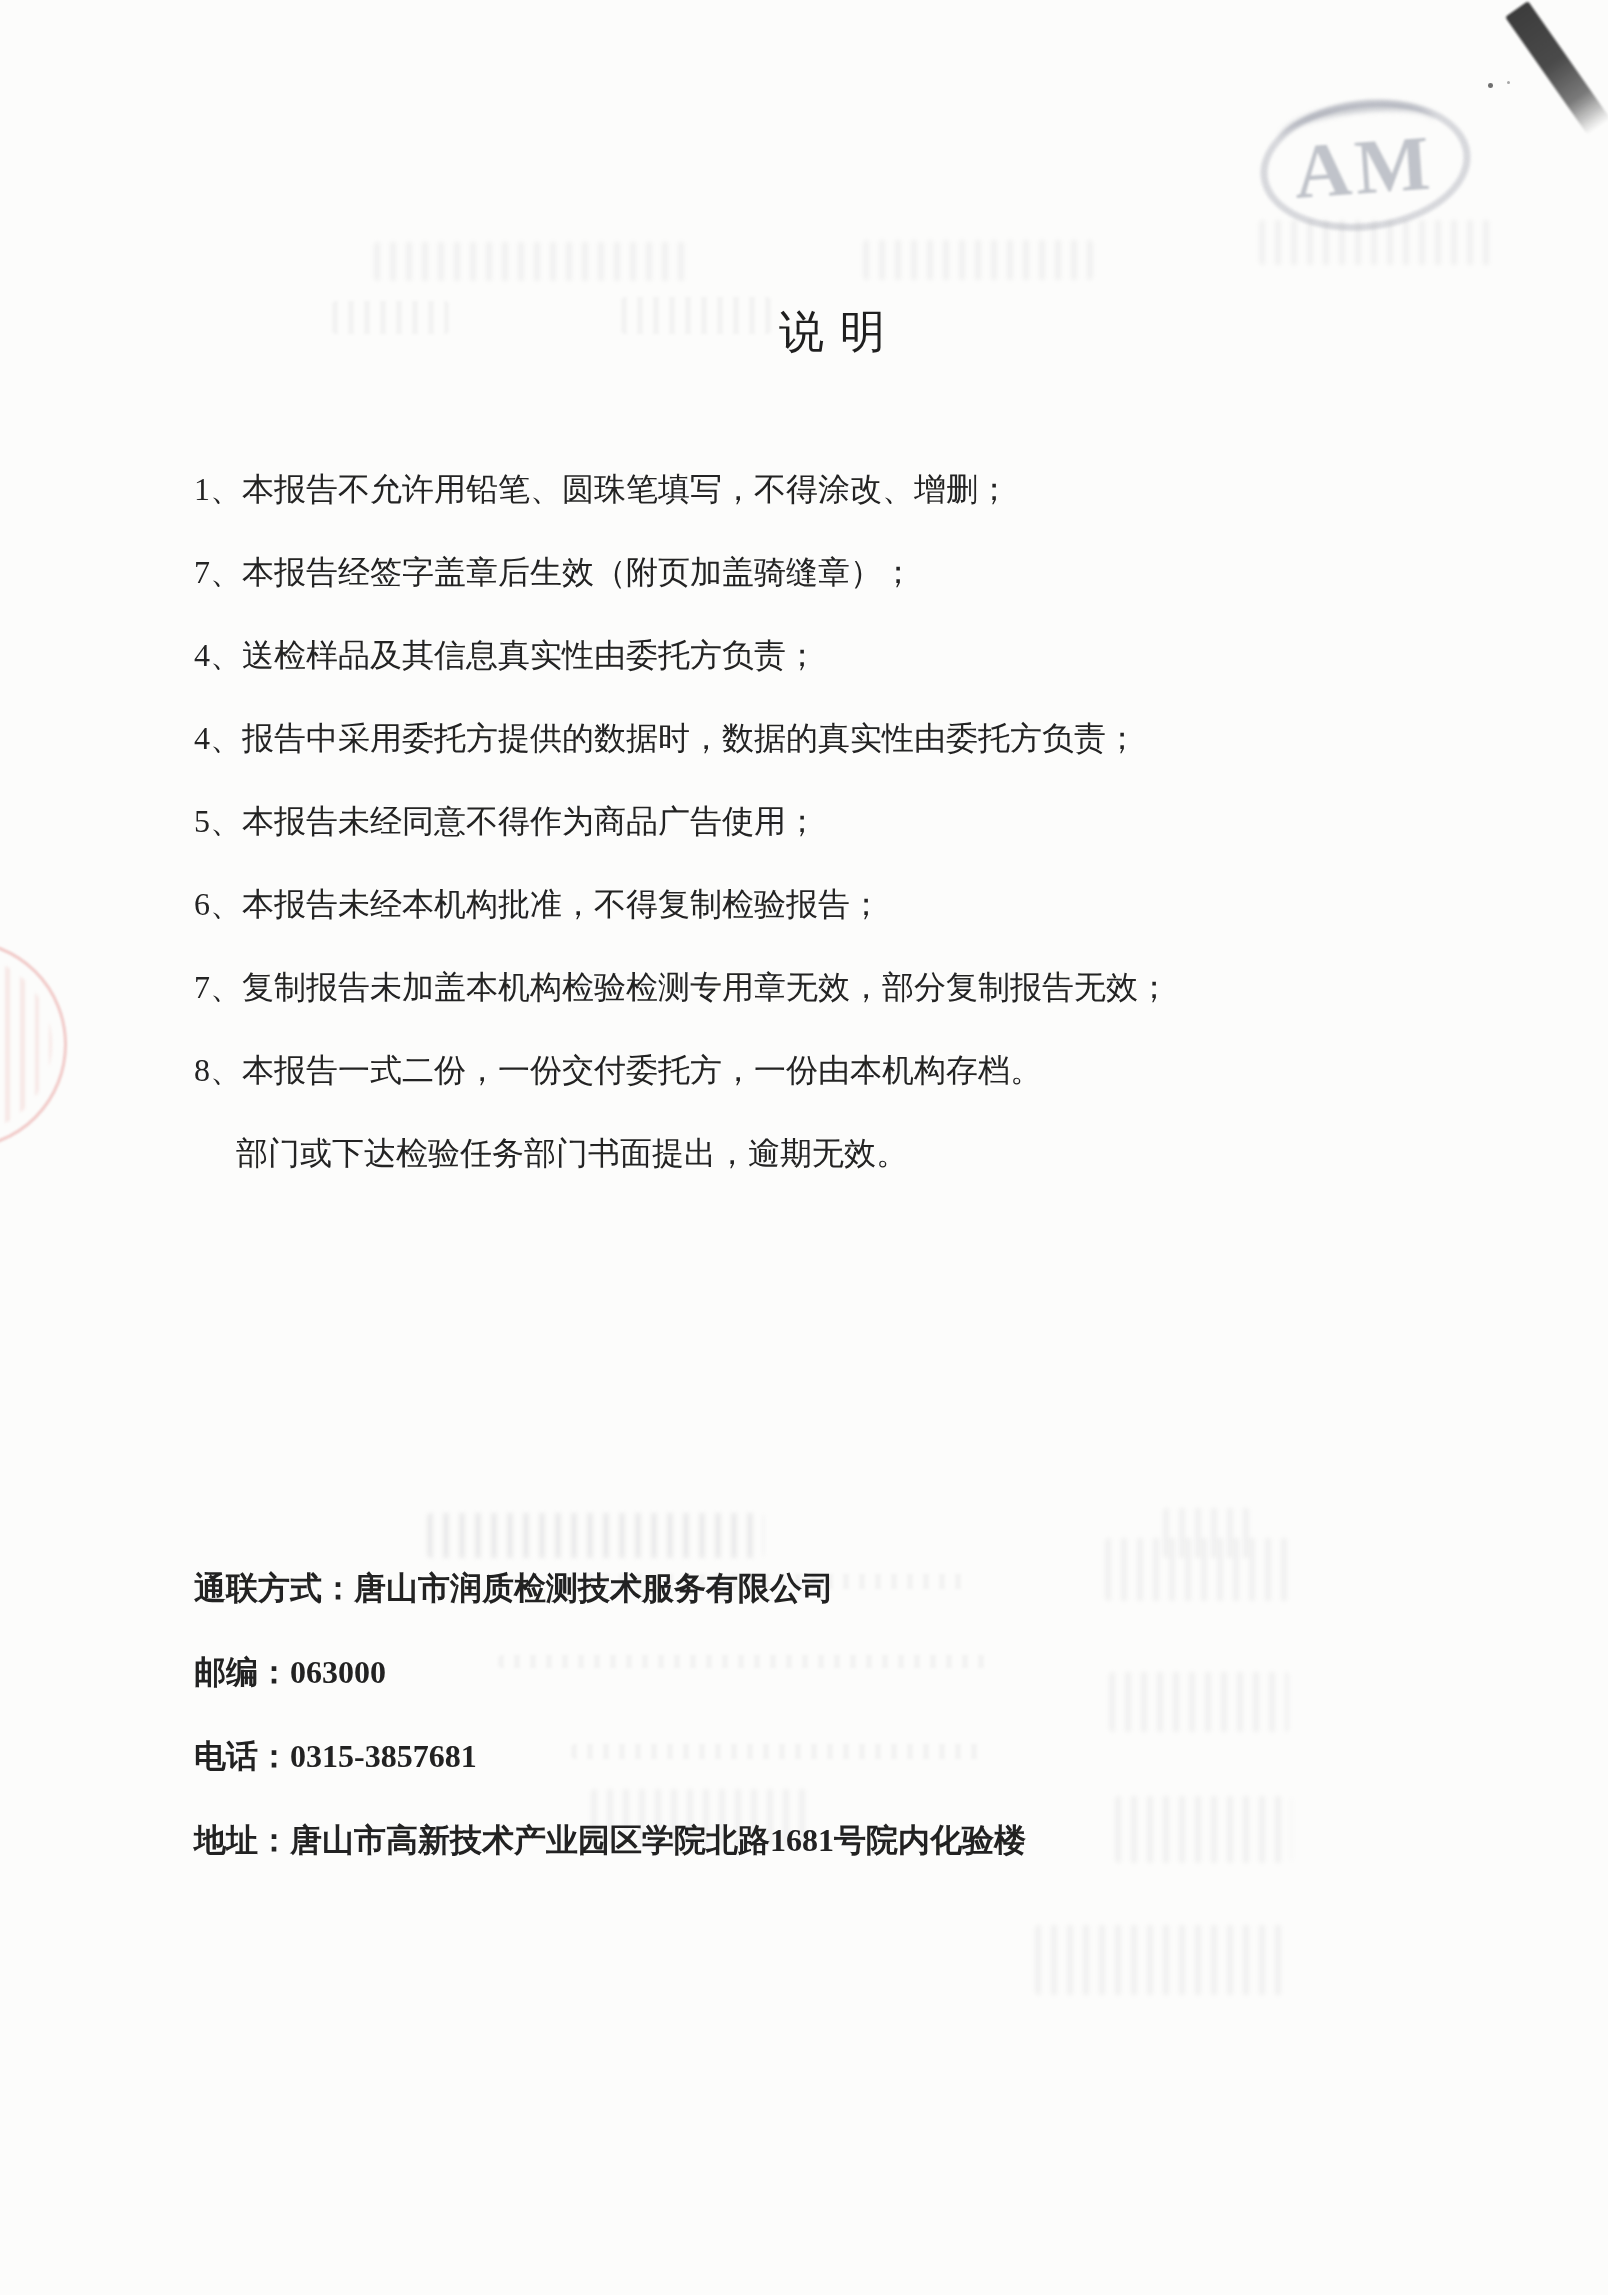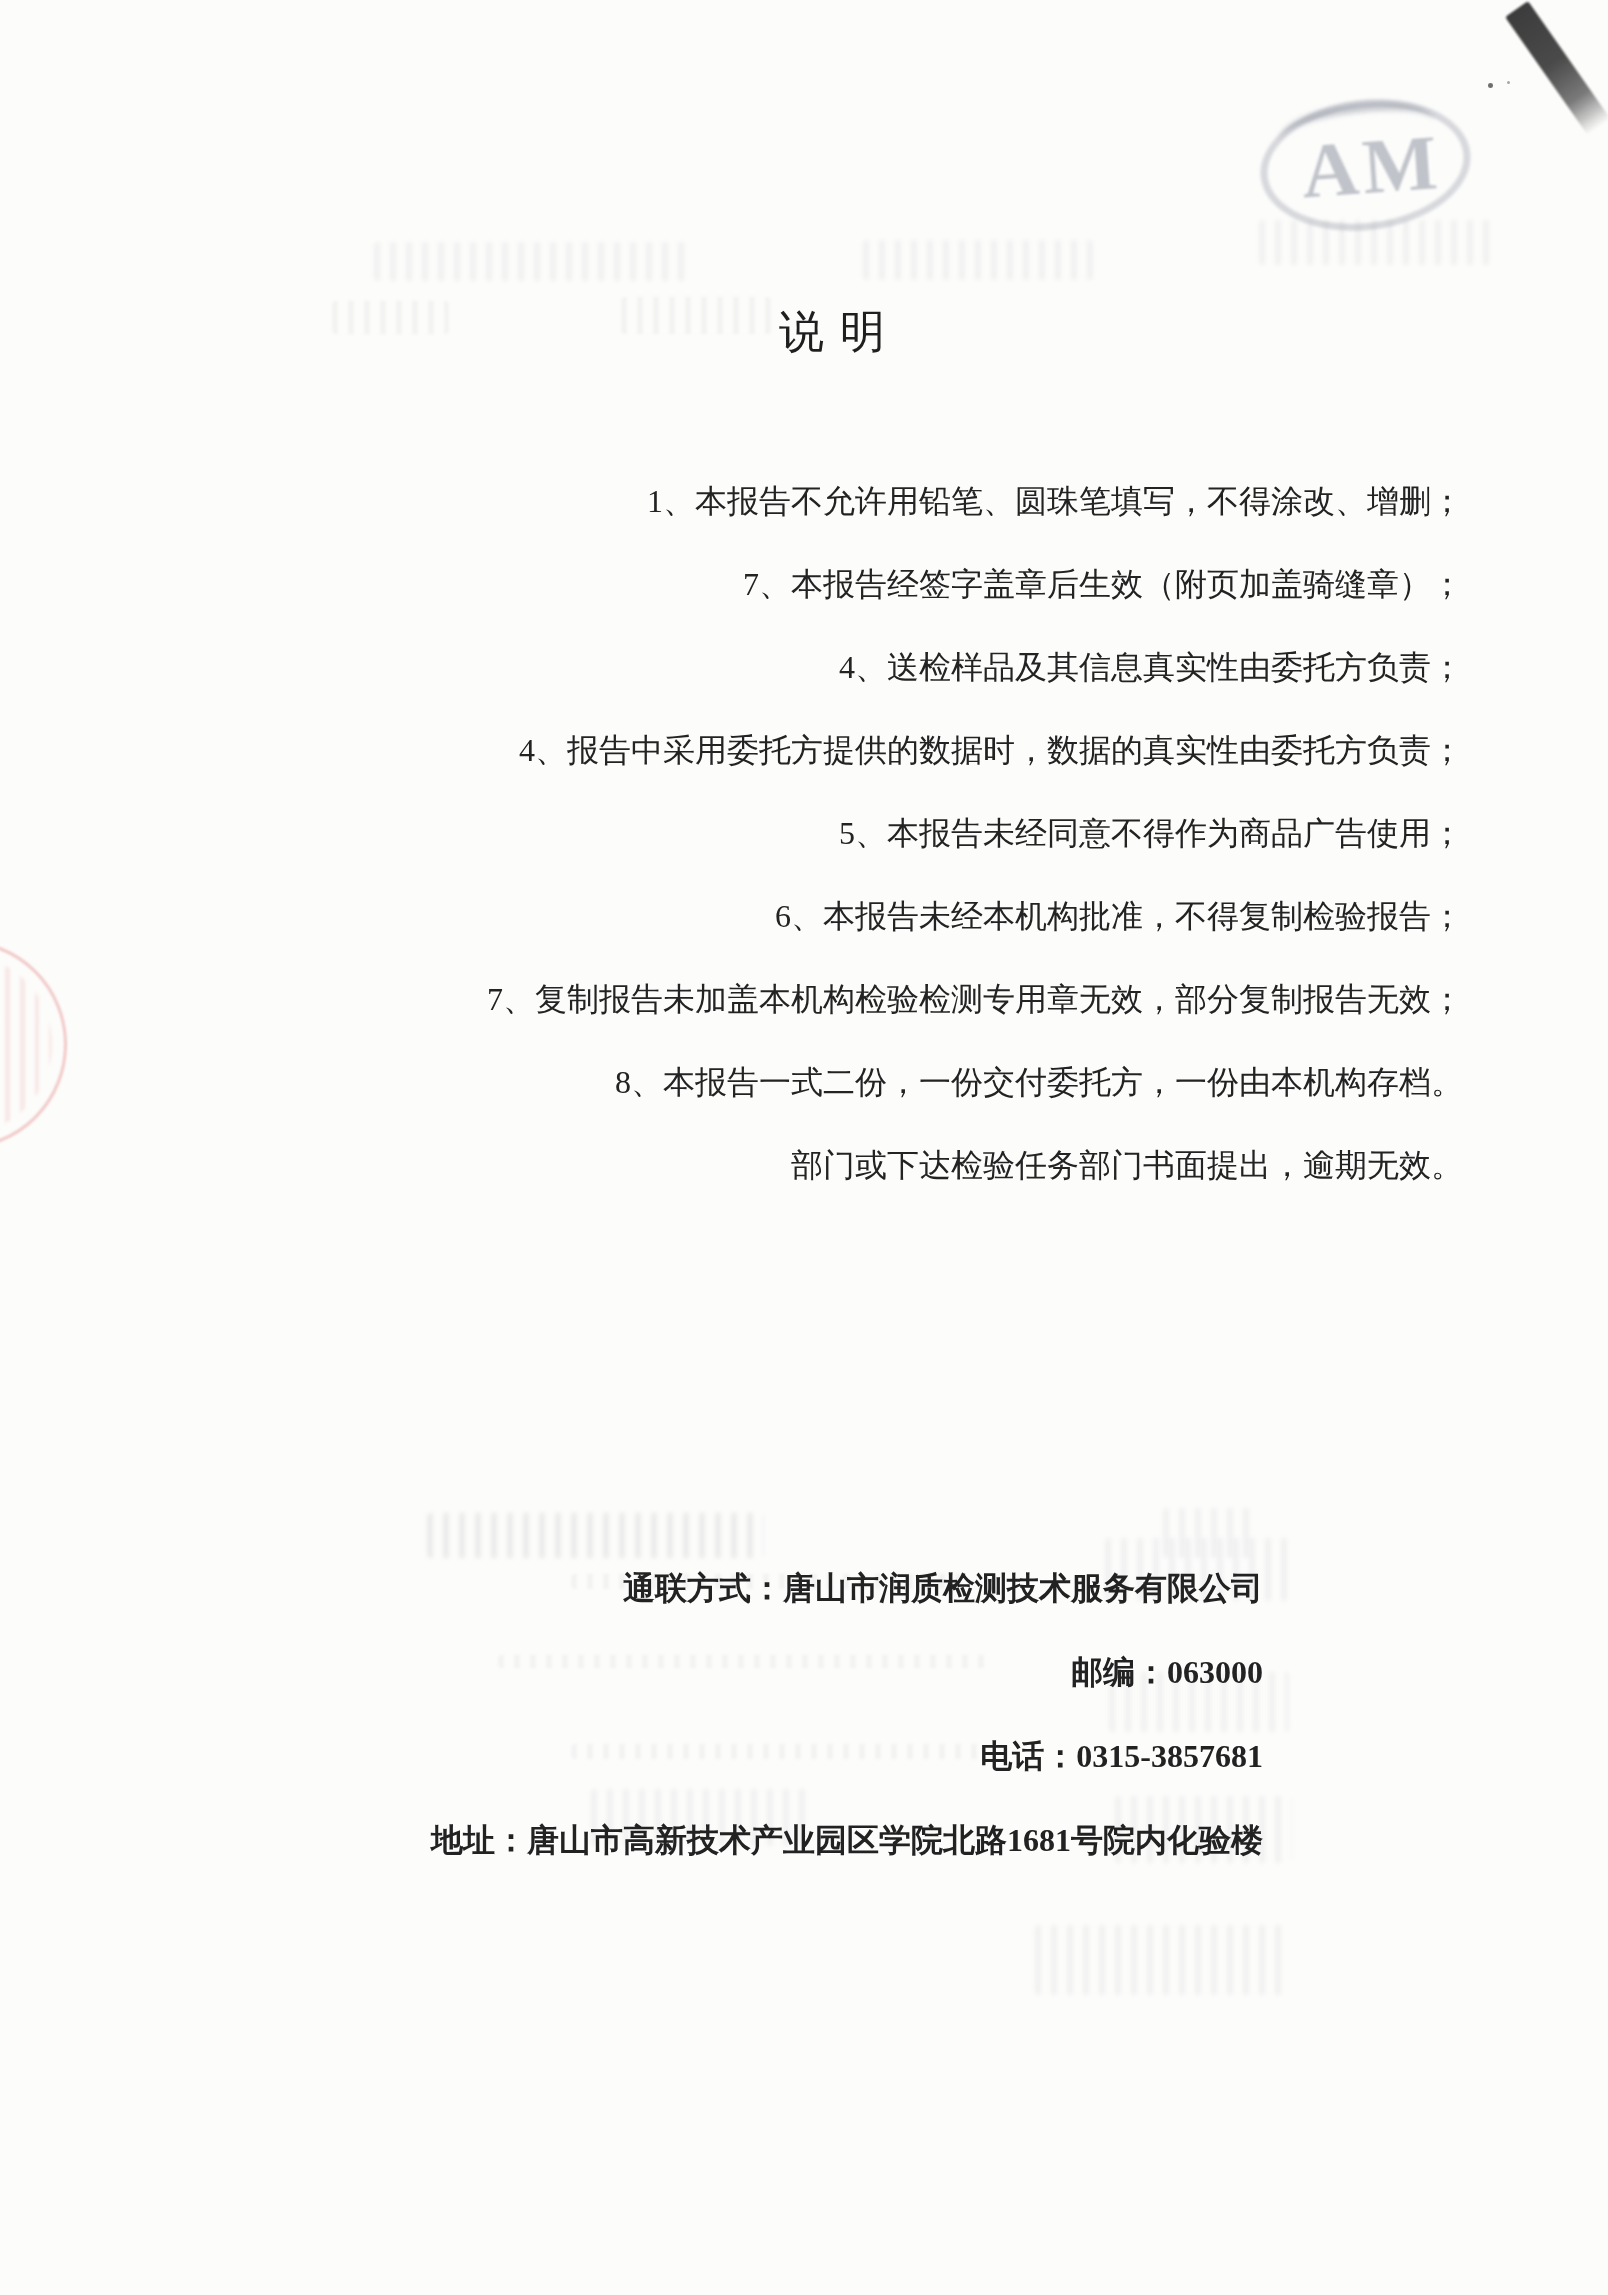--- a/index.html
+++ b/index.html
@@ -4,32 +4,31 @@
 <style>
   html,body{margin:0;padding:0;background:#888;}
   .page{
     position:relative;
     width:1609px;height:2295px;
     margin:0 auto;
     background:#fcfcfb;
     overflow:hidden;
     font-family:"Liberation Serif","DejaVu Serif",serif;
     color:#242424;
-    text-align:right;
   }
   
   .title{
     position:absolute;left:779px;top:306px;
     font-size:45px;line-height:52px;font-weight:500;
     letter-spacing:16px;white-space:nowrap;
     color:#1f1f1f;margin:0;
   }
   
   .notes{
-    position:absolute;left:194px;top:460px;width:1269px;
+    position:absolute;left:194px;top:448px;width:1269px;
     font-size:32px;line-height:83px;
     color:#232323;
   }
   .note-line{white-space:nowrap;}
   .note-line.cont{margin-left:42px;}
   
   .contact{
     position:absolute;left:194px;top:1546px;width:1069px;
     font-size:32px;line-height:84px;
     color:#222;

